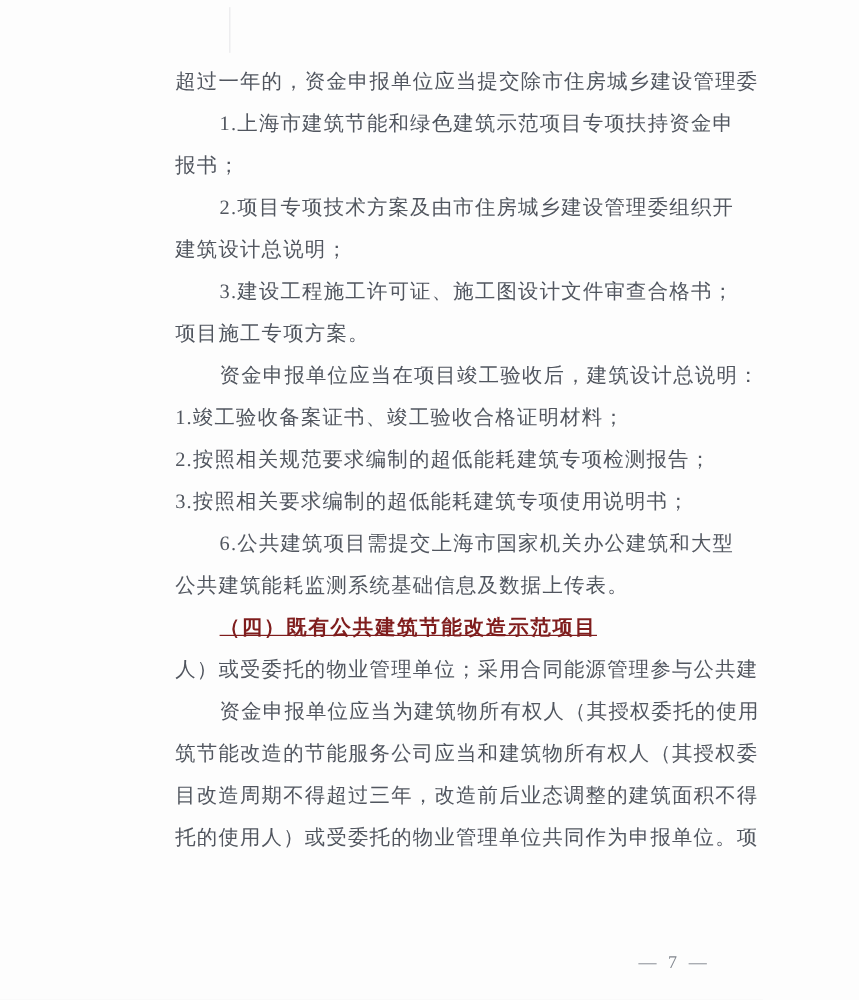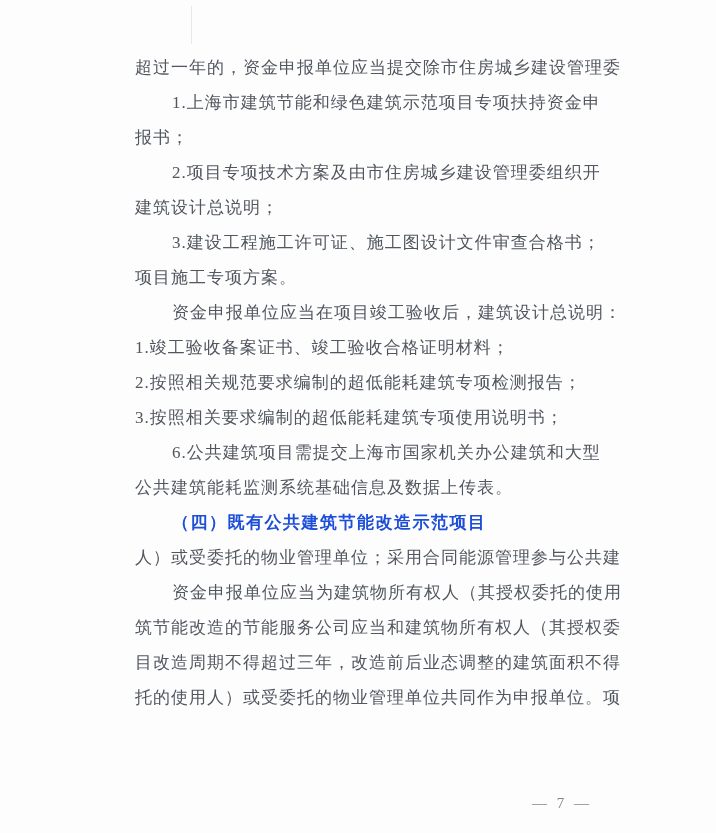--- a/index.html
+++ b/index.html
@@ -21,28 +21,30 @@
     top: 50px;
     width: 492px;
   }
   .line {
     height: 35px;
     line-height: 35px;
     font-size: 17px;
     letter-spacing: 1px;
     color: #51565f;
     white-space: nowrap;
+    margin-left: 11px;
   }
   .line.indent {
     padding-left: 37px;
   }
   .line.heading {
     font-weight: 700;
-    color: #1d4ed8;
+    color: #7f1d1d;
     letter-spacing: 1.5px;
+    text-decoration: underline;
   }
   .pagenum {
     position: absolute;
     top: 793px;
     right: 124px;
     height: 20px;
     line-height: 20px;
     font-size: 15px;
     letter-spacing: 3px;
     color: #81868e;

